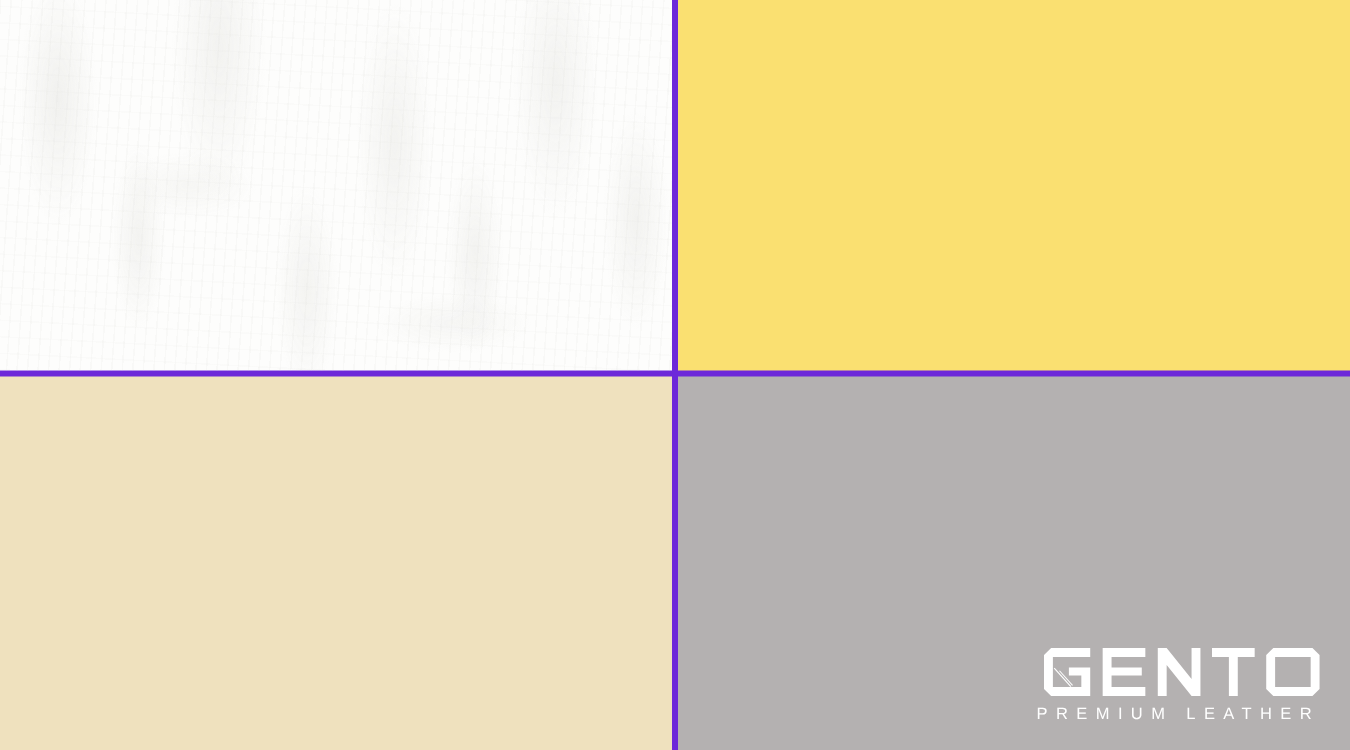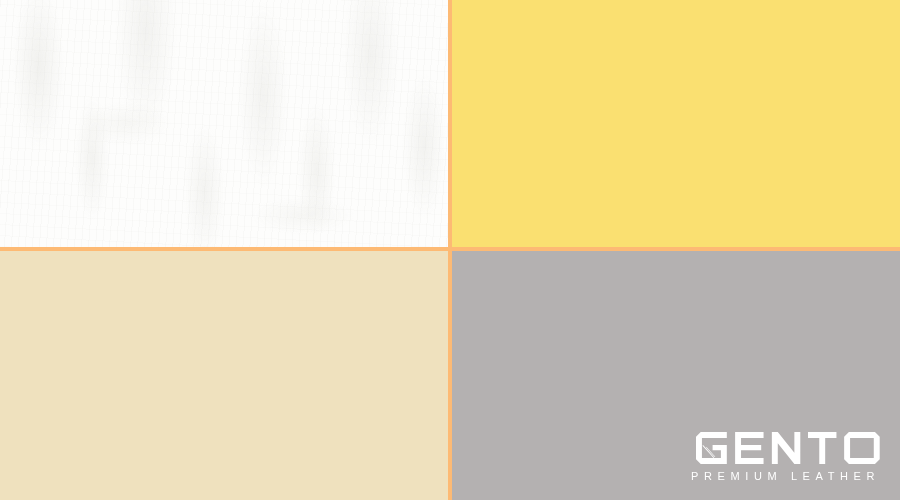--- a/index.html
+++ b/index.html
@@ -108,21 +108,21 @@
     font-weight: 400;
     letter-spacing: 5.6px;
     line-height: 1;
     text-indent: 5.6px;
     white-space: nowrap;
   }
 </style>
 </head>
 <body>
 
-<div id="stage" style="width: 900px; height: 500px; background: #fdba74;">
+<div id="stage" style="width: 900px; height: 500px; background: #6d28d9;">
 
   <div class="swatch" id="swatch-white" style="left: 0px; top: 0px; width: 448px; height: 247px; background-color: rgb(253, 253, 252);">
     <div class="grain"></div>
     <div class="grain2"></div>
   </div>
 
   <div class="swatch" id="swatch-yellow" style="left: 452px; top: 0px; width: 448px; height: 247px; background-color: rgb(250, 224, 113);"></div>
 
   <div class="swatch" id="swatch-beige" style="left: 0px; top: 251px; width: 448px; height: 249px; background-color: rgb(239, 225, 190);"></div>
 

